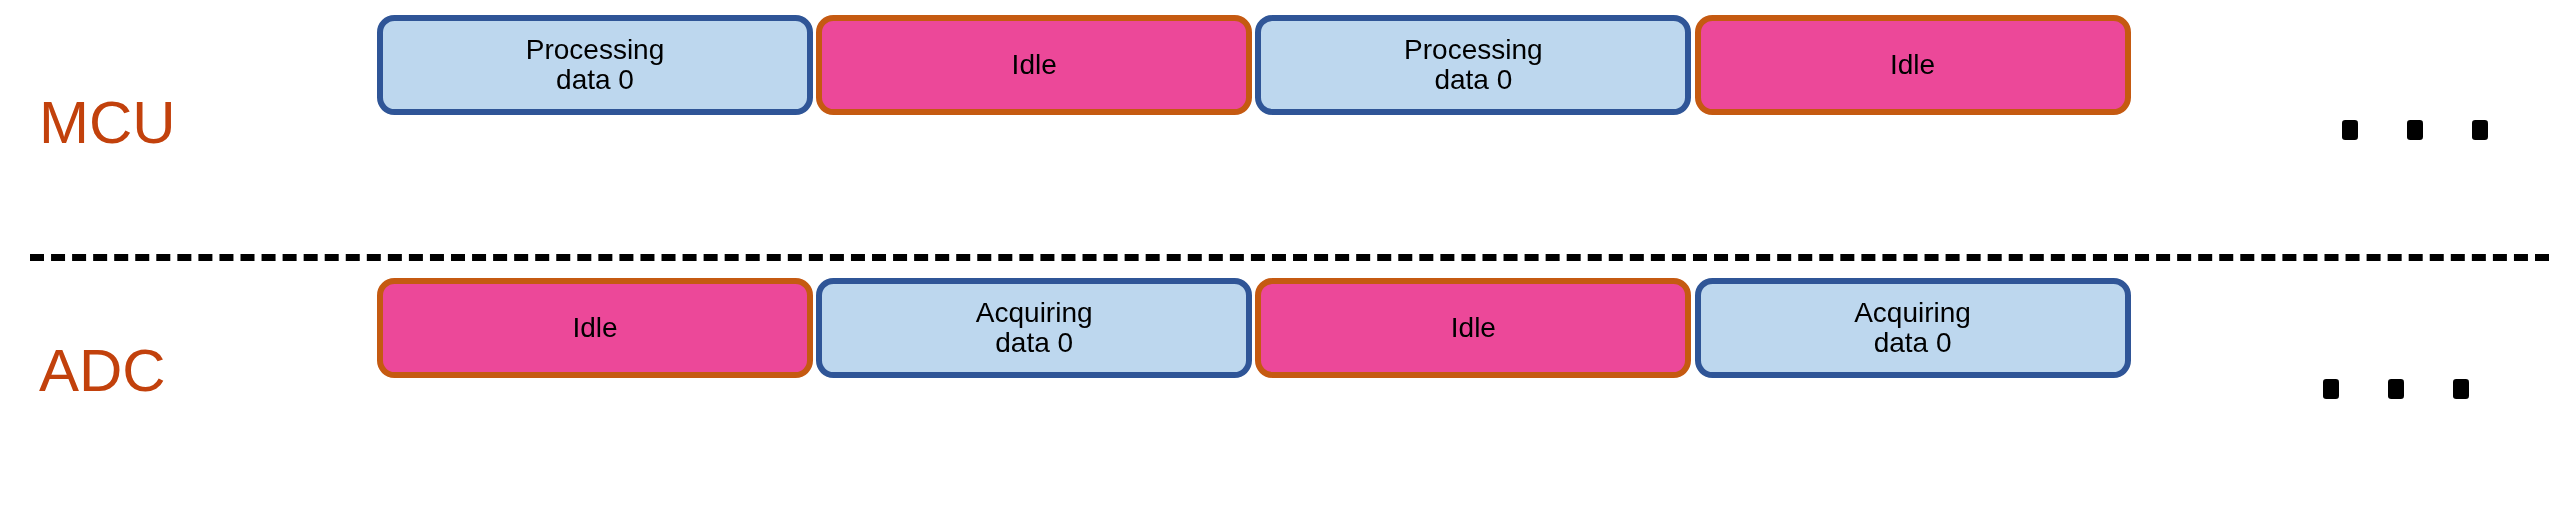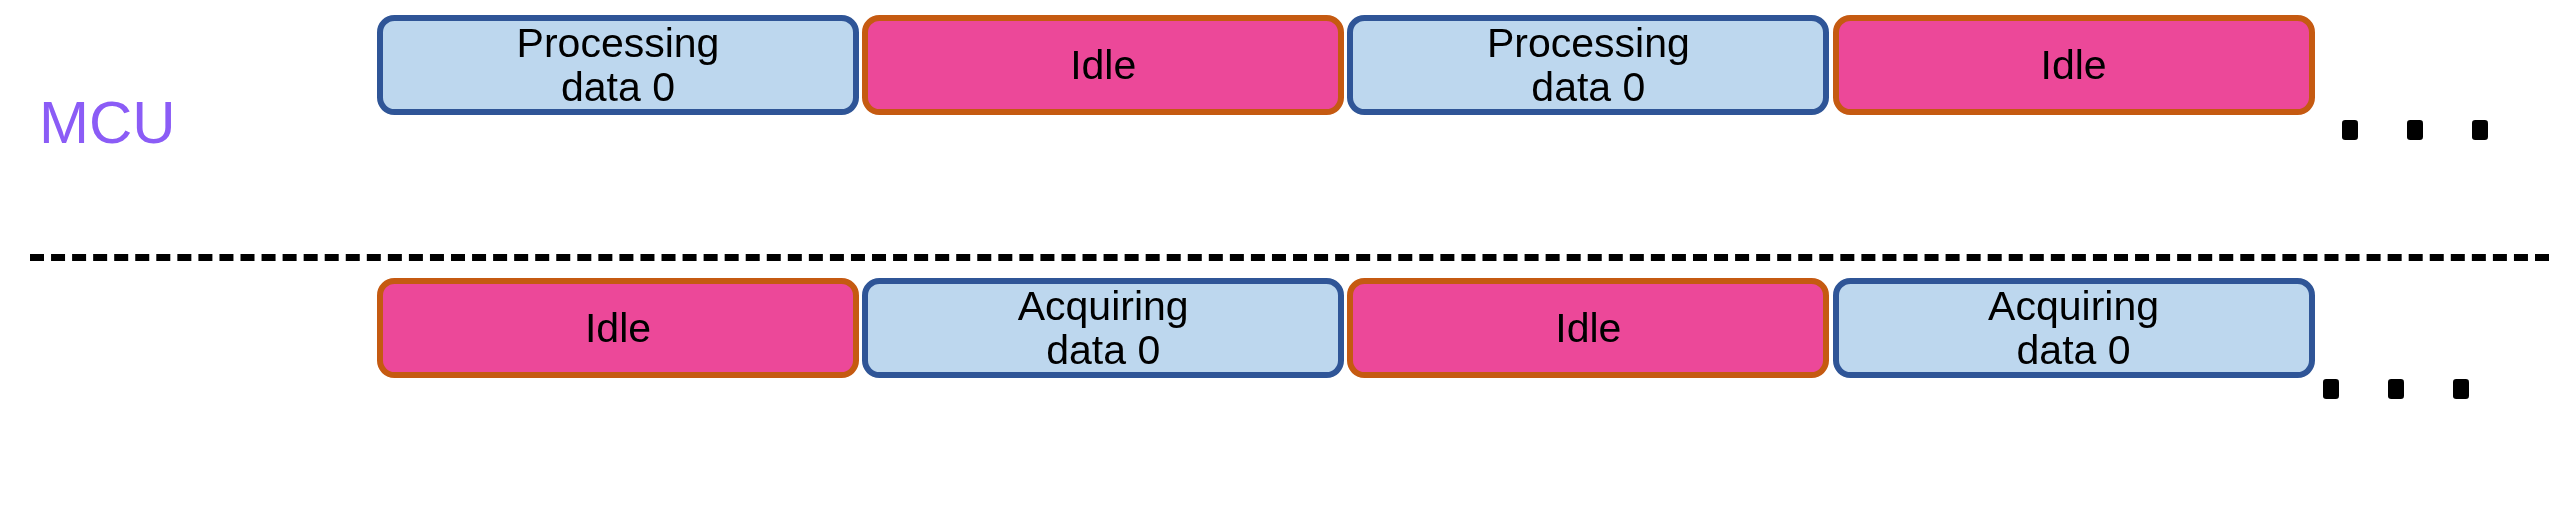--- a/index.html
+++ b/index.html
@@ -14,21 +14,21 @@
     background: #ffffff;
     overflow: hidden;
     font-family: "Liberation Sans", sans-serif;
   }
 
   
   .row-label {
     position: absolute;
     left: 39px;
     width: 190px;
-    color: #8b5cf6;
+    color: #c2410c;
     font-size: 60px;
     line-height: 1;
     font-family: "Liberation Sans", sans-serif;
     letter-spacing: 0px;
     white-space: nowrap;
   }
   #label-mcu { top: 93px; }
   #label-adc { top: 341px; }
 
   
@@ -39,32 +39,32 @@
     display: flex;
     flex-direction: row;
     align-items: stretch;
   }
   #row-mcu { top: 15px; }
   #row-adc { top: 278px; }
 
   
   .block {
     position: relative;
-    width: 482px;
+    width: 436px;
     height: 100px;
     box-sizing: border-box;
     border-radius: 17.4px;
     border-style: solid;
     border-width: 6.3px;
     display: flex;
     align-items: center;
     justify-content: center;
     text-align: center;
     color: #000000;
-    font-size: 41px;
+    font-size: 28px;
     line-height: 1.08;
     font-family: "Liberation Sans", sans-serif;
     margin-right: 3.2px;
   }
   .block.busy {
     background: #BDD7EE;
     border-color: #2F5597;
   }
   .block.idle {
     background: #ec4899;
@@ -128,20 +128,21 @@
   </div>
 
   <div class="ellipsis" id="ellipsis-mcu">
     <span class="dot"></span>
     <span class="dot"></span>
     <span class="dot"></span>
   </div>
 
   <div id="divider"></div>
 
+  <div class="row-label" id="label-adc">ADC</div>
 
   <div class="timeline-row" id="row-adc">
     <div class="block idle">
       <span class="block-text">Idle</span>
     </div>
     <div class="block busy">
       <span class="block-text">Acquiring
 data 0</span>
     </div>
     <div class="block idle">

